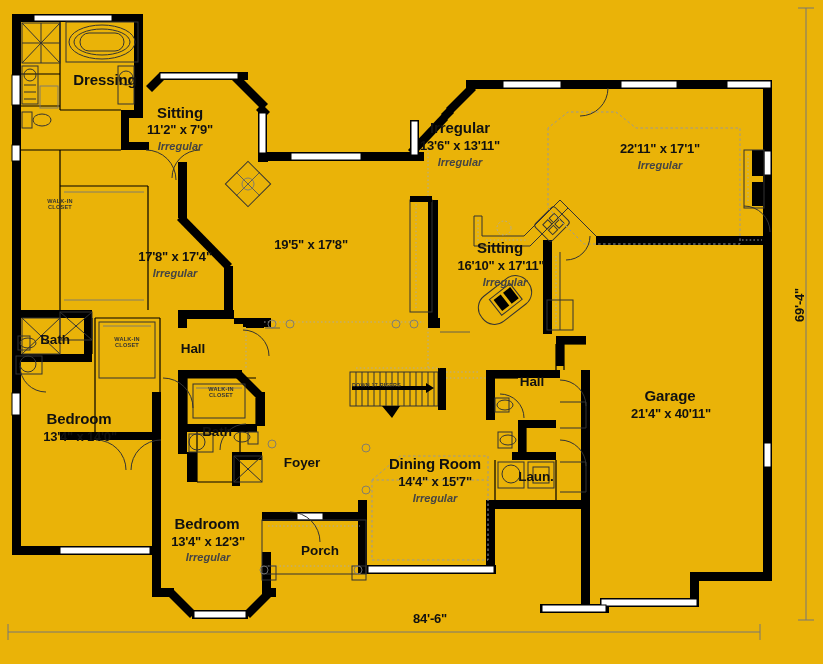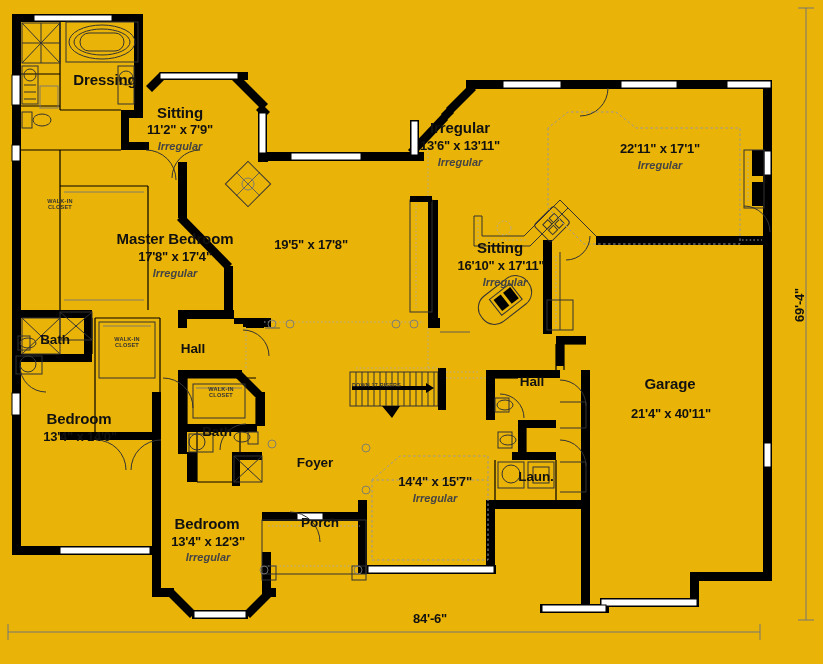--- a/index.html
+++ b/index.html
@@ -404,21 +404,20 @@
       <circle class="fixture-l" cx="358" cy="570" r="4"></circle>
     </g>
   </svg>
 
   <div class="lbl rname" style="left:50px;top:72px;width:110px;">Dressing</div>
 
   <div class="lbl rname" style="left:130px;top:105px;width:100px;">Sitting</div>
   <div class="lbl rdim" style="left:120px;top:123px;width:120px;">11'2" x 7'9"</div>
   <div class="lbl rirr" style="left:130px;top:141px;width:100px;">Irregular</div>
 
-  <div class="lbl rname" style="left:80px;top:231px;width:190px;">Master Bedroom</div>
   <div class="lbl rdim" style="left:85px;top:250px;width:180px;">17'8" x 17'4"</div>
   <div class="lbl rirr" style="left:95px;top:268px;width:160px;">Irregular</div>
 
   <div class="lbl rname sm" style="left:18px;top:333px;width:74px;">Bath</div>
 
   <div class="lbl rname sm" style="left:155px;top:342px;width:76px;">Hall</div>
 
   <div class="lbl rname" style="left:12px;top:411px;width:134px;">Bedroom</div>
   <div class="lbl rdim" style="left:10px;top:430px;width:140px;">13'4" x 14'0"</div>
 
@@ -434,32 +433,33 @@
   <div class="lbl rdim" style="left:375px;top:139px;width:170px;">13'6" x 13'11"</div>
   <div class="lbl rirr" style="left:400px;top:157px;width:120px;">Irregular</div>
 
   <div class="lbl rdim" style="left:570px;top:142px;width:180px;">22'11" x 17'1"</div>
   <div class="lbl rirr" style="left:590px;top:160px;width:140px;">Irregular</div>
 
   <div class="lbl rname" style="left:440px;top:240px;width:120px;">Sitting</div>
   <div class="lbl rdim" style="left:426px;top:259px;width:150px;">16'10" x 17'11"</div>
   <div class="lbl rirr" style="left:450px;top:277px;width:110px;">Irregular</div>
 
-  <div class="lbl rname sm" style="left:275px;top:456px;width:80px;">Foyer</div>
-
+  <div class="lbl rname sm" style="left:262px;top:456px;width:80px;">Foyer</div>
+
+  <div class="lbl rname" style="left:365px;top:456px;width:140px;">Dining Room</div>
   <div class="lbl rdim" style="left:365px;top:475px;width:140px;">14'4" x 15'7"</div>
   <div class="lbl rirr" style="left:375px;top:493px;width:120px;">Irregular</div>
 
-  <div class="lbl rname sm" style="left:280px;top:516px;width:80px;text-align:center;">Porch</div>
+  <div class="lbl rname sm" style="left:280px;top:544px;width:80px;text-align:center;">Porch</div>
 
   <div class="lbl rname sm" style="left:500px;top:375px;width:64px;">Hall</div>
 
   <div class="lbl rname sm" style="left:500px;top:470px;width:72px;">Laun.</div>
 
-  <div class="lbl rname" style="left:600px;top:376px;width:140px;">Garage</div>
+  <div class="lbl rname" style="left:600px;top:388px;width:140px;">Garage</div>
   <div class="lbl rdim" style="left:596px;top:407px;width:150px;">21'4" x 40'11"</div>
 
   <div class="lbl tiny" style="left:28px;top:198px;width:64px;">
     <span>WALK-IN</span><br><span>CLOSET</span>
   </div>
   <div class="lbl tiny" style="left:96px;top:336px;width:62px;">
     <span>WALK-IN</span><br><span>CLOSET</span>
   </div>
   <div class="lbl tiny" style="left:190px;top:386px;width:62px;">
     <span>WALK-IN</span><br><span>CLOSET</span>

